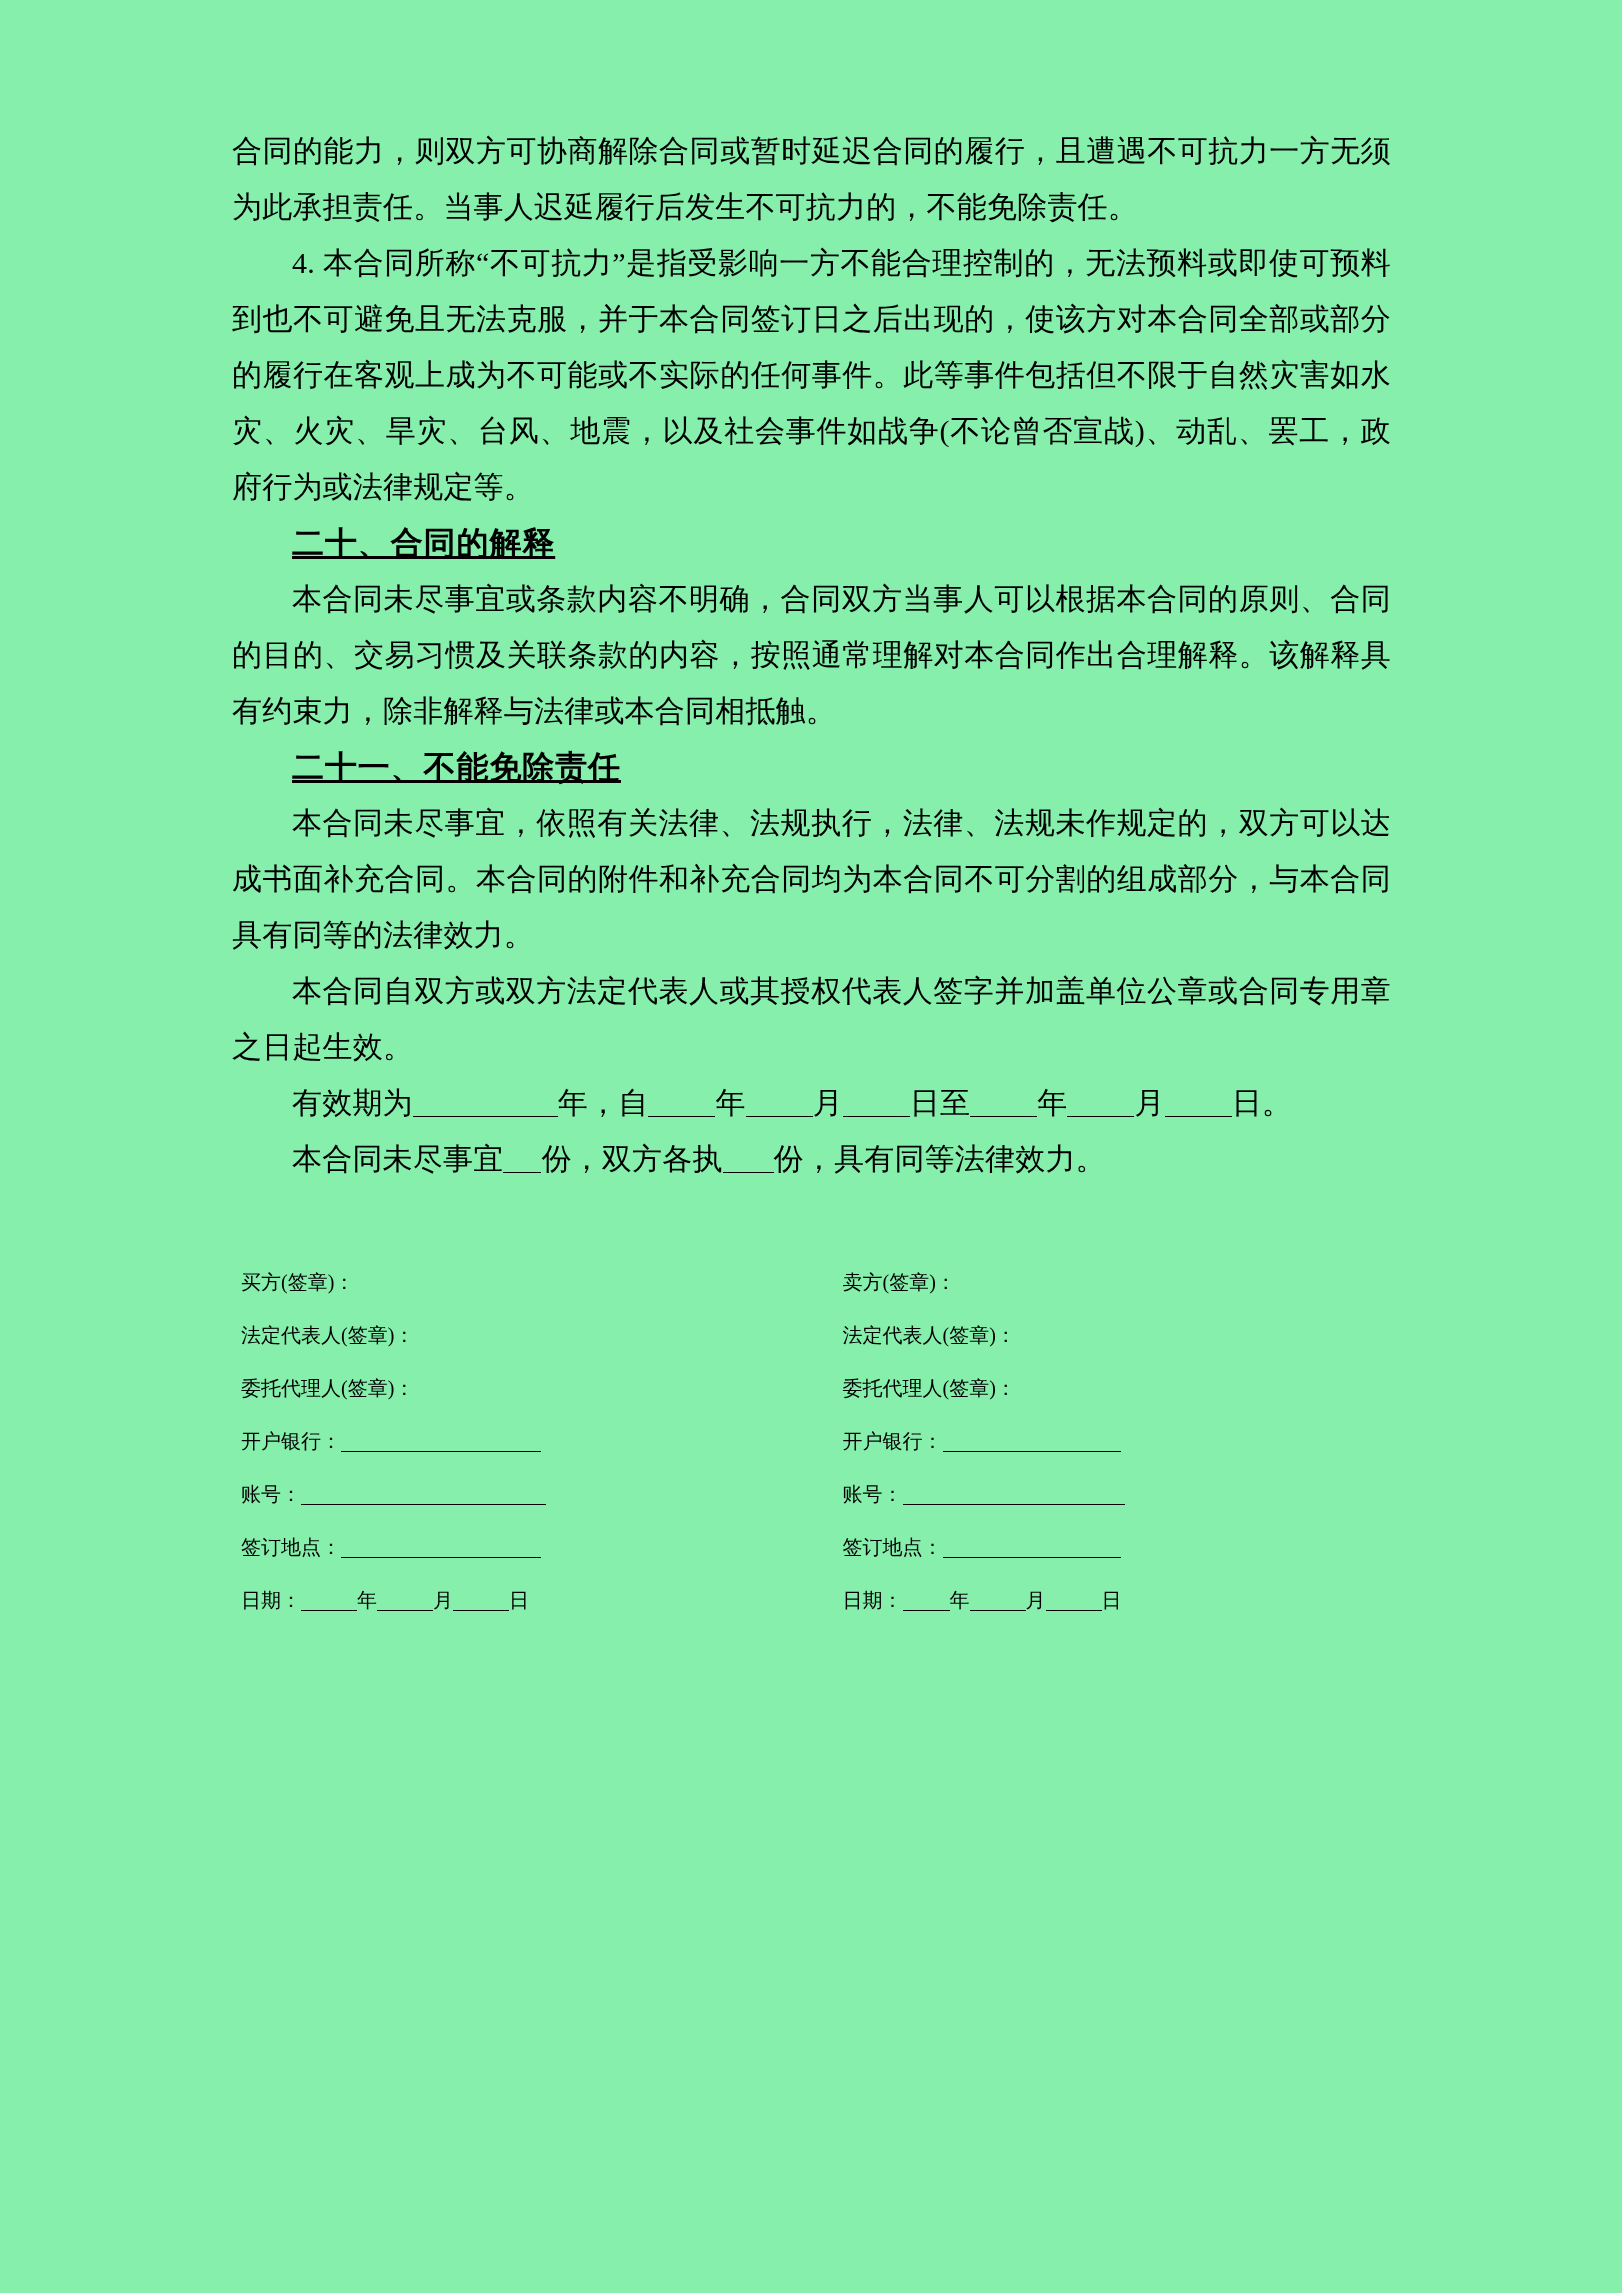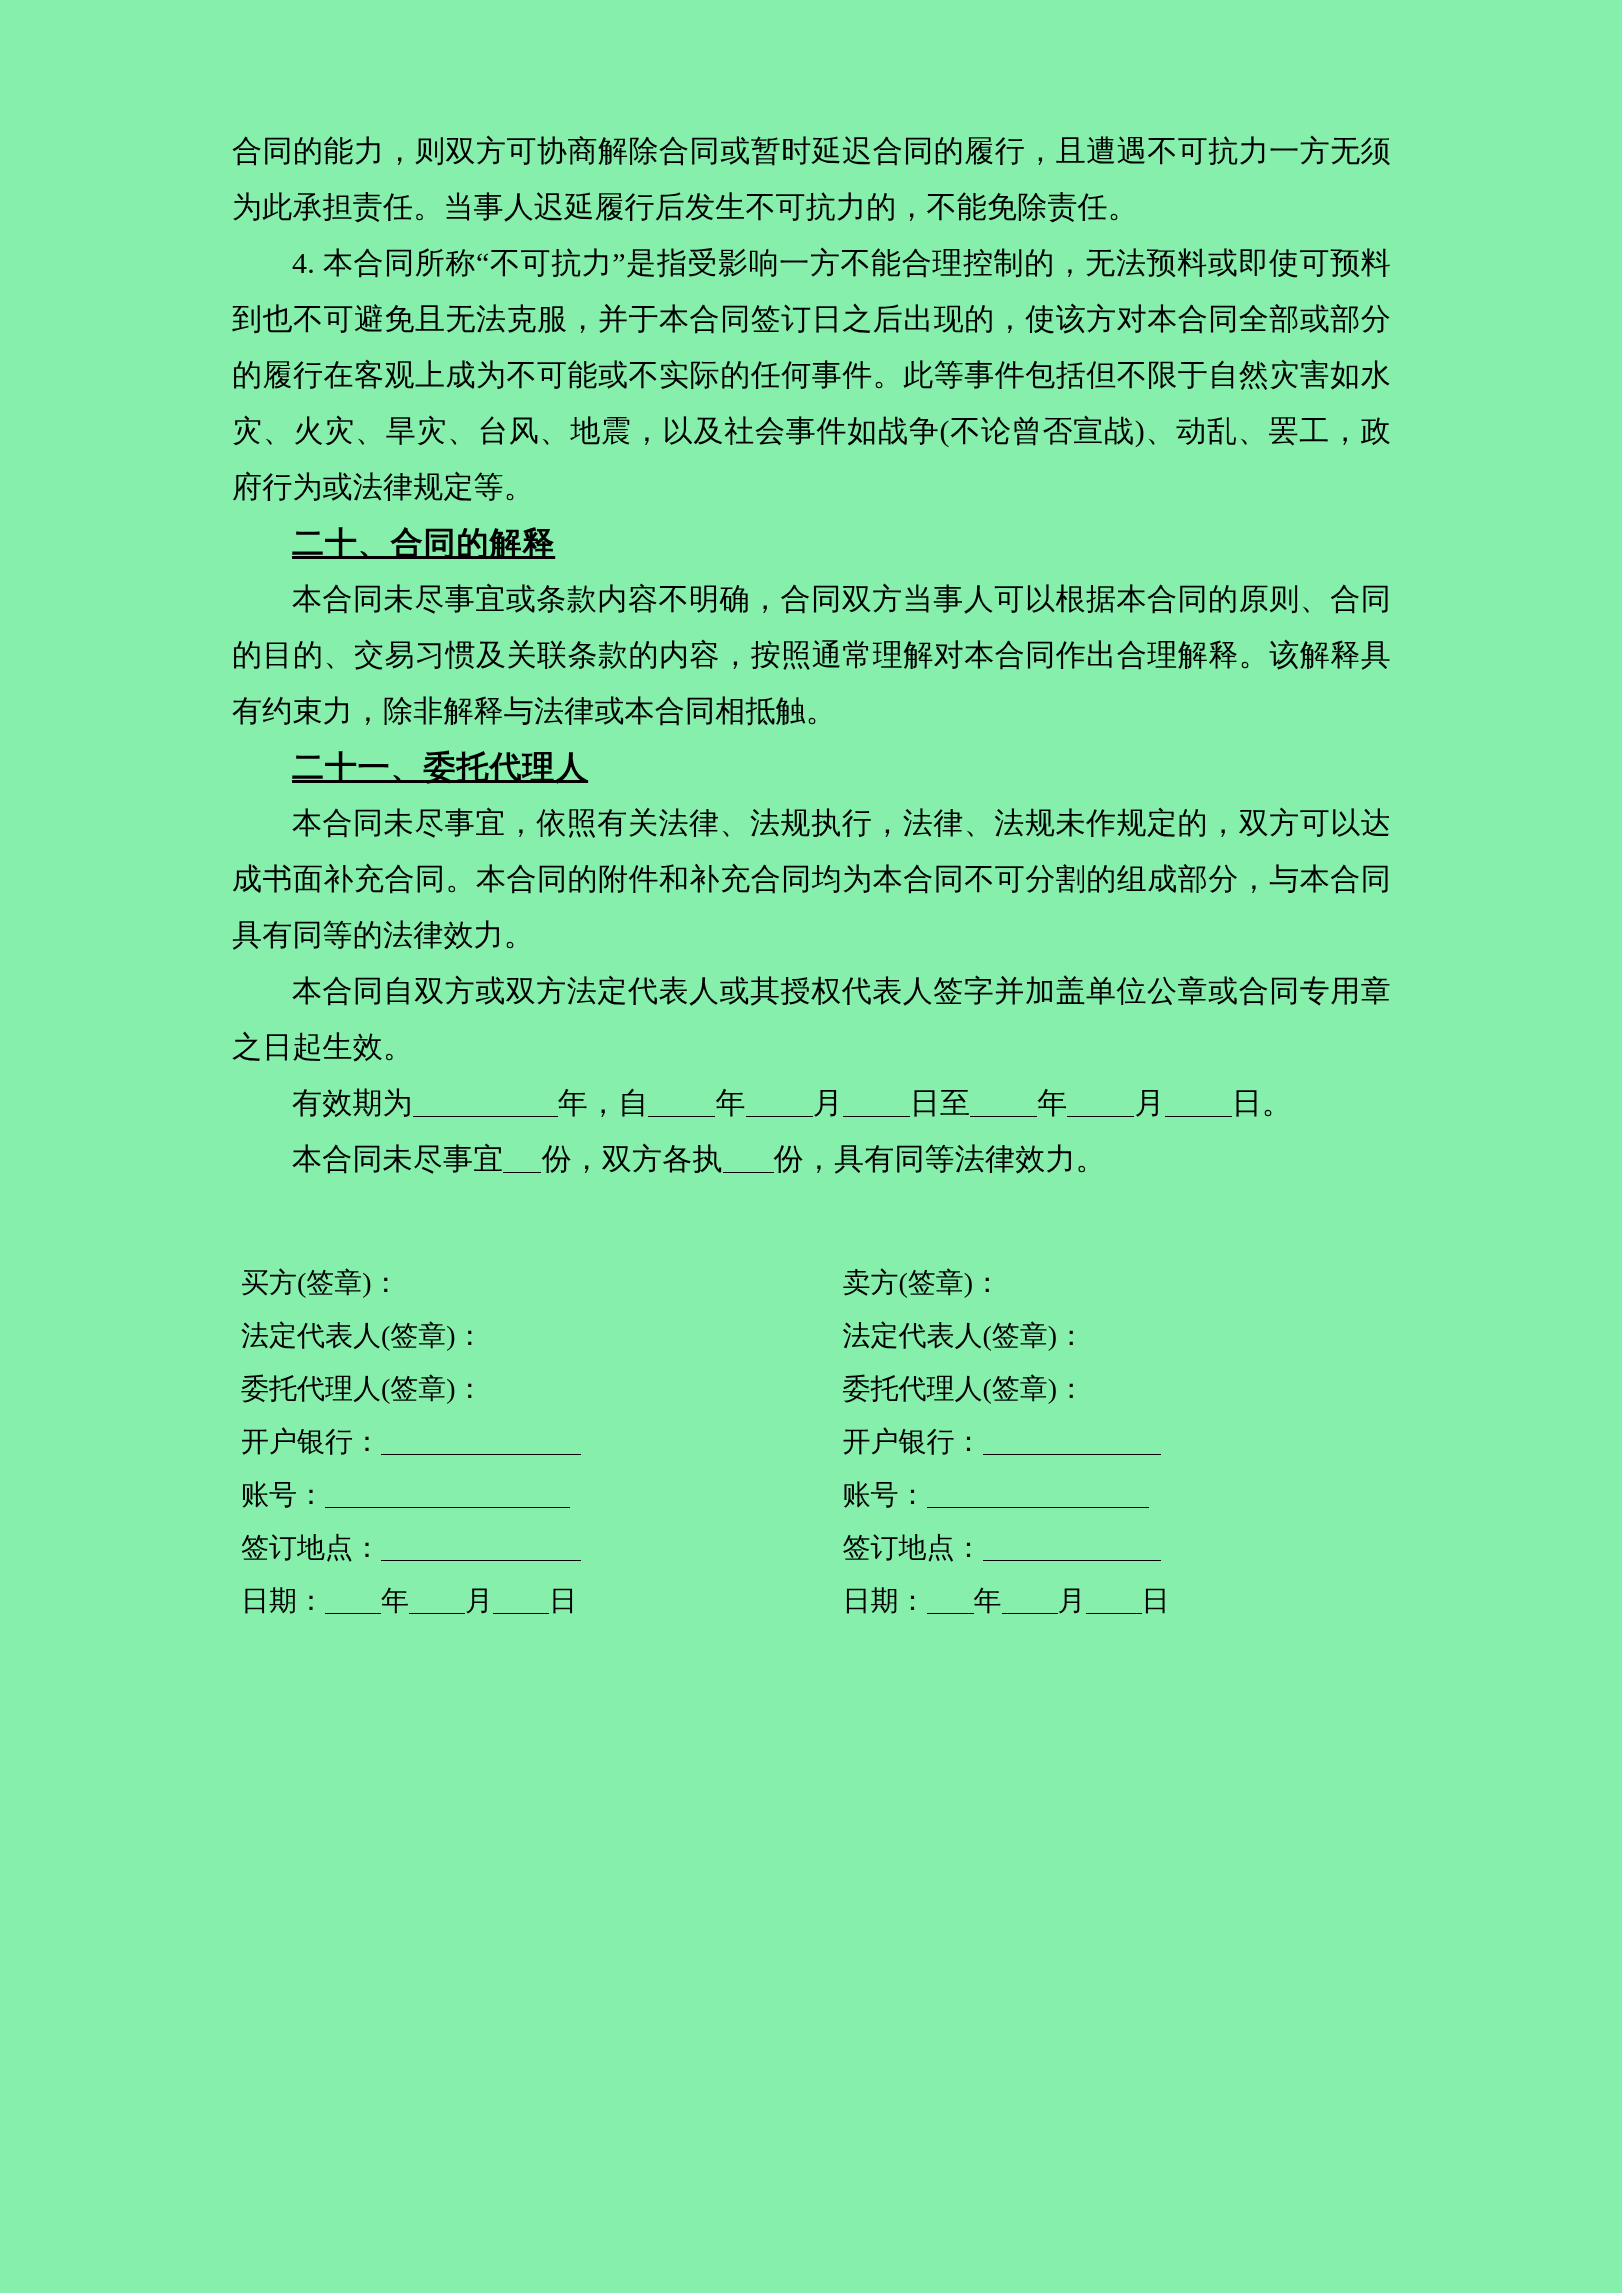--- a/index.html
+++ b/index.html
@@ -50,21 +50,21 @@
     display: flex;
     width: 1159px;
   }
   .sign-col {
     width: 50%;
     box-sizing: border-box;
   }
   .sign-col.left { padding-left: 9px; }
   .sign-col.right { padding-left: 31px; font-family: Liberation Serif, serif; }
   .sign-line {
-    font-size: 28px;
+    font-size: 20px;
     line-height: 53px;
     white-space: nowrap;
   }
   .underline {
     display: inline-block;
     border-bottom: 1.8px solid #000;
     vertical-align: -3.6px;
   }
   .u-long { width: 200px; }
   .u-med { width: 178px; }
@@ -86,21 +86,21 @@
 <div class="page">
   <div class="doc-body">
 
     <p class="para-block">合同的能力，则双方可协商解除合同或暂时延迟合同的履行，且遭遇不可抗力一方无须为此承担责任。当事人迟延履行后发生不可抗力的，不能免除责任。</p>
 
     <p class="para-block indent">4. 本合同所称“不可抗力”是指受影响一方不能合理控制的，无法预料或即使可预料到也不可避免且无法克服，并于本合同签订日之后出现的，使该方对本合同全部或部分的履行在客观上成为不可能或不实际的任何事件。此等事件包括但不限于自然灾害如水灾、火灾、旱灾、台风、地震，以及社会事件如战争(不论曾否宣战)、动乱、罢工，政府行为或法律规定等。</p>
 
     <p class="heading">二十、合同的解释</p>
     <p class="para-block indent">本合同未尽事宜或条款内容不明确，合同双方当事人可以根据本合同的原则、合同的目的、交易习惯及关联条款的内容，按照通常理解对本合同作出合理解释。该解释具有约束力，除非解释与法律或本合同相抵触。</p>
 
-    <p class="heading">二十一、委托代理人</p>
+    <p class="heading">二十一、不能免除责任</p>
     <p class="para-block indent">本合同未尽事宜，依照有关法律、法规执行，法律、法规未作规定的，双方可以达成书面补充合同。本合同的附件和补充合同均为本合同不可分割的组成部分，与本合同具有同等的法律效力。</p>
 
     <p class="para-block indent">本合同自双方或双方法定代表人或其授权代表人签字并加盖单位公章或合同专用章之日起生效。</p>
 
     <p class="para-block indent">
       <span>有效期为</span><span class="inline-u u-term"></span><span>年，自</span><span class="inline-u u-yr"></span><span>年</span><span class="inline-u u-yr"></span><span>月</span><span class="inline-u u-yr"></span><span>日至</span><span class="inline-u u-yr"></span><span>年</span><span class="inline-u u-yr"></span><span>月</span><span class="inline-u u-yr"></span><span>日。</span>
     </p>
 
     <p class="para-block indent">
       <span>本合同未尽事宜</span><span class="inline-u u-cnt"></span><span>份，双方各执</span><span class="inline-u u-cnt2"></span><span>份，具有同等法律效力。</span>

